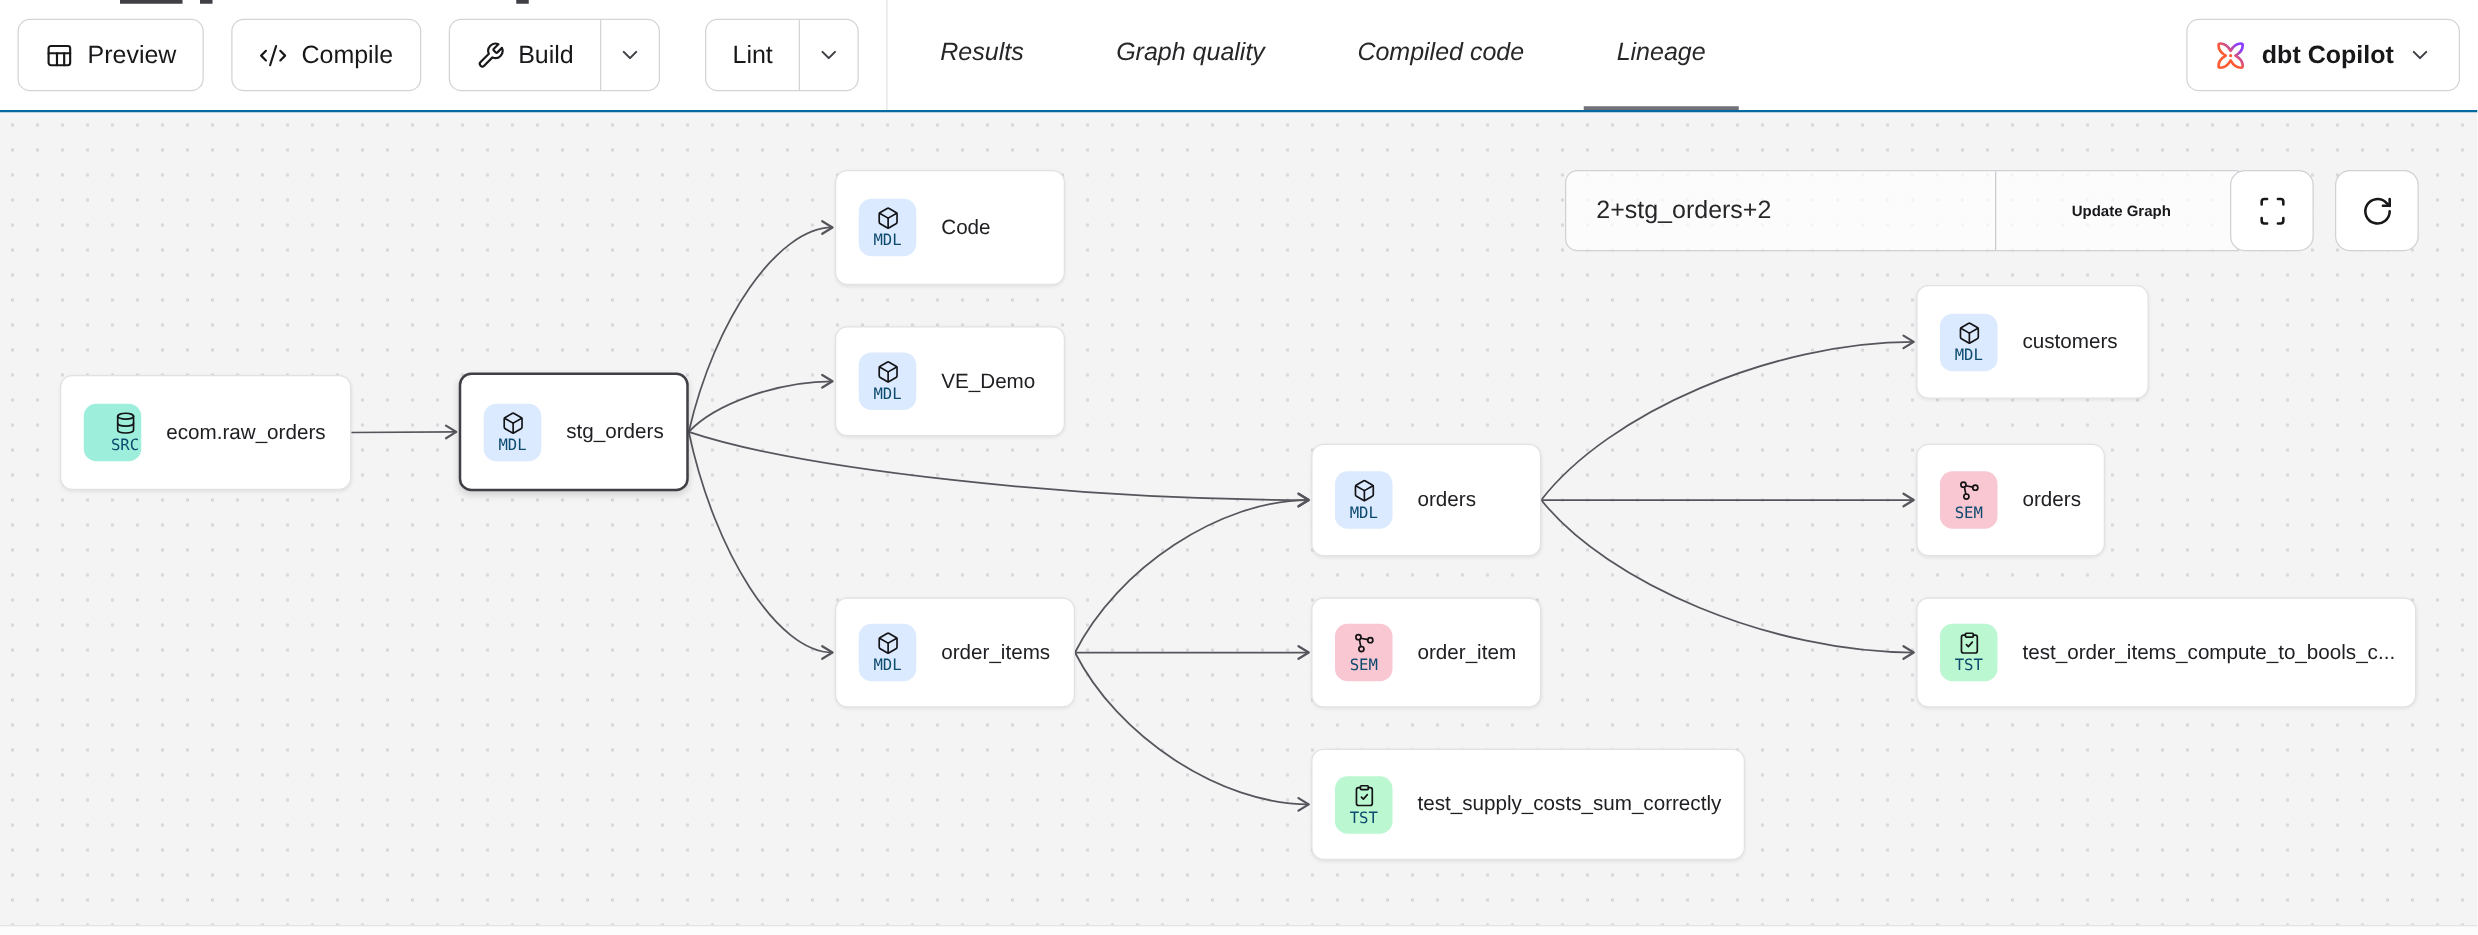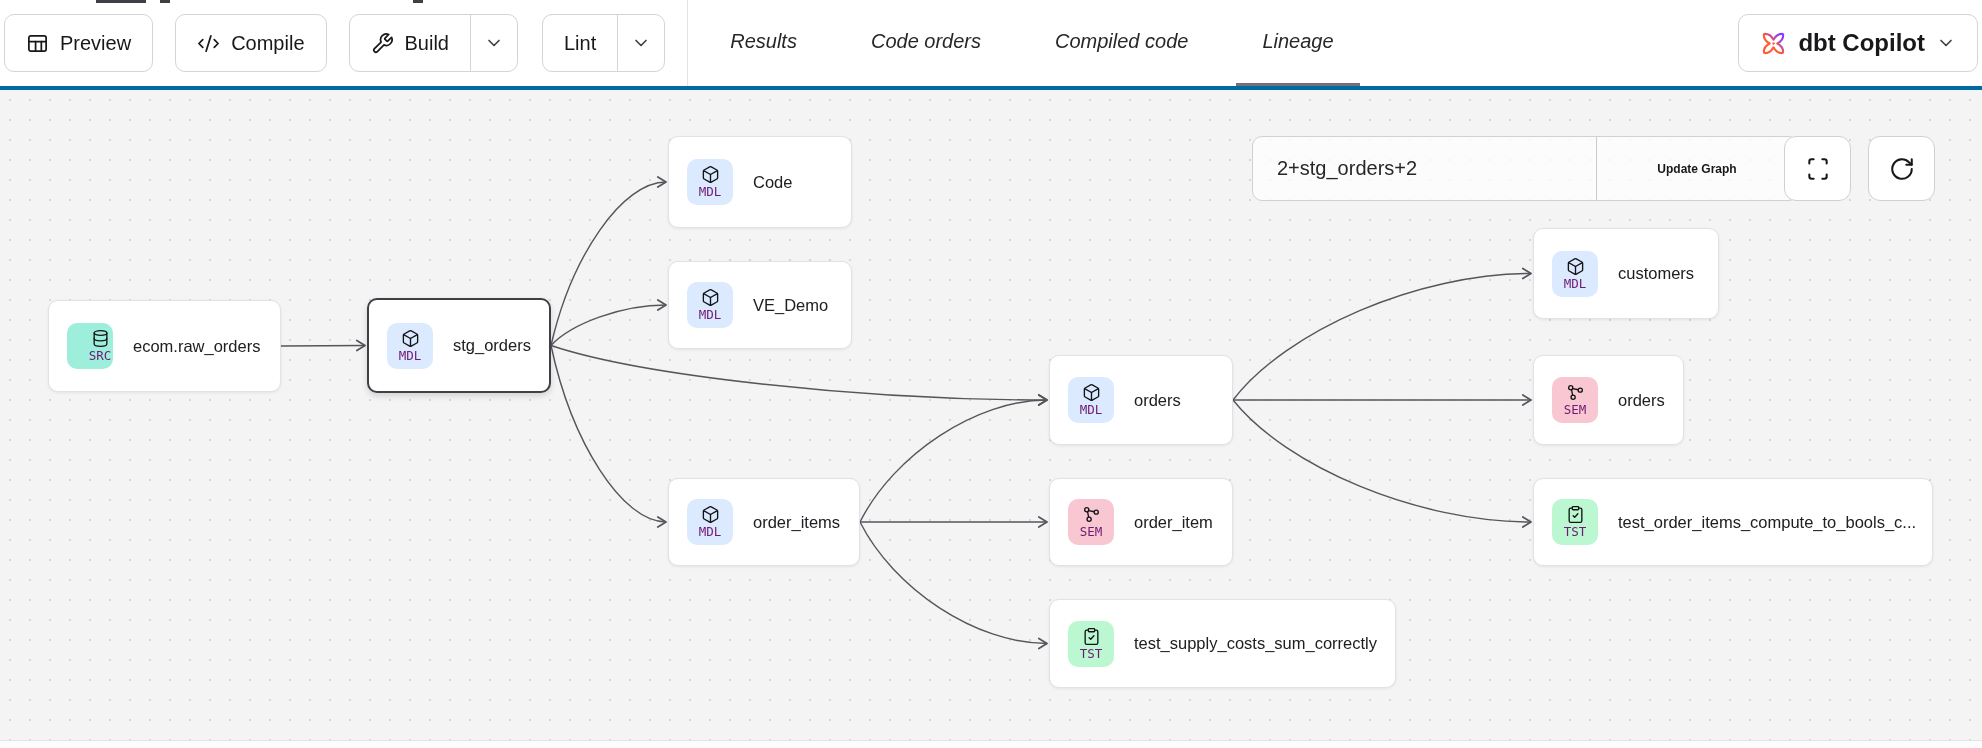--- a/index.html
+++ b/index.html
@@ -1,22 +1,22 @@
 <!DOCTYPE html>
 <html><head>
 <meta charset="utf-8">
 <style>
   * { box-sizing: border-box; margin: 0; padding: 0; }
   html, body { width: 1982px; height: 748px; overflow: hidden; background: #fff;
     font-family: "Liberation Sans", sans-serif; color: #18181b; }
 
   
   .header { position: relative; height: 90px; background: #fff;
-    border-bottom: 4px solid #0369a1; display: flex; align-items: center;
-    padding: 0 4px; }
+    border-bottom: 2px solid #0369a1; display: flex; align-items: center;
+    padding: 0 14px; }
   .top-strip { position: absolute; top: 0; left: 0; right: 0; height: 3px; }
   .top-strip i { position: absolute; top: 0; height: 3px; background: #3f3f46; display: block; }
 
   .btn { display: inline-flex; align-items: center; gap: 11px; height: 58px;
     border: 1px solid #d4d4d8; border-radius: 10px; background: #fff;
     padding: 0 21px; font-size: 20px; font-weight: 500; color: #18181b;
     cursor: pointer; white-space: nowrap; }
   .btn + .btn, .btn + .split { margin-left: 22px; }
   .split { display: inline-flex; align-items: stretch; height: 58px;
     border: 1px solid #d4d4d8; border-radius: 10px; background: #fff;
@@ -35,42 +35,42 @@
     margin-left: 22px; }
 
   .tabs { display: flex; align-self: stretch; align-items: stretch;
     margin-left: 16px; gap: 22px; font-style: italic; }
   .tab { display: flex; align-items: center; padding: 0 26px; font-size: 20px;
     font-weight: 500; color: #27272a; border-bottom: 3px solid transparent;
     cursor: pointer; }
   .tab.active { border-bottom-color: #71717a; }
 
   .copilot { margin-left: auto; }
-  .copilot .label { font-size: 24px; font-weight: 600; }
+  .copilot .label { font-size: 20px; font-weight: 600; }
 
   
   .canvas { position: relative; height: 651px; background: var(--canvas-bg, #f4f4f5);
     background-image: radial-gradient(circle, var(--dot, #d8d8db) 1.4px, transparent 1.5px);
     background-size: 20px 20px; border-bottom: 1px solid #e4e4e7; overflow: hidden; }
   .footer-strip { height: 7px; background: #fcfcfc; }
 
   #edges { position: absolute; left: 0; top: 0; width: 1982px; height: 651px; }
   #edges path { stroke: currentColor; stroke-width: 1.4; fill: none; }
 
   .node { position: absolute; display: flex; align-items: center; gap: 20px;
     padding: 0 18px; background: #fff; border: 1px solid #e2e2e6;
     border-radius: 10px; box-shadow: 0 1px 3px rgba(0,0,0,0.07); cursor: pointer; }
   .node.selected { border: 2px solid #3f3f46; box-shadow: 0 3px 6px rgba(0,0,0,0.14); }
   .badge { width: 46px; height: 46px; border-radius: 10px; flex-shrink: 0;
     display: flex; flex-direction: column; align-items: center;
     justify-content: center; gap: 2px; color: #141417; }
   .badge svg { width: 19px; height: 19px; stroke: currentColor; fill: none;
     stroke-width: 1.7; stroke-linecap: round; stroke-linejoin: round; }
   .btype { font-family: "DejaVu Sans Mono", monospace; font-size: 12.5px;
-    line-height: 1; color: #701a75; }
+    line-height: 1; color: #0c4a6e; }
   .nlabel { font-size: 16.5px; color: #202024; white-space: nowrap; }
 
   
   .selector { position: absolute; left: 1252px; top: 46px; width: 546px; height: 65px;
     background: rgba(255,255,255,0.72); border: 1px solid #d0d0d5; border-radius: 10px;
     display: flex; align-items: stretch; overflow: hidden; }
   .selector .sel-input { flex: 1; display: flex; align-items: center;
     padding: 0 24px; font-size: 20px; color: #27272a; cursor: text; }
   .selector .vsep { width: 1px; background: #c9c9cf; }
   .selector .update-btn { width: 200px; display: flex; align-items: center;
@@ -120,37 +120,37 @@
       <span>Build</span>
     </div>
     <div class="vsep"></div>
     <div class="chev">
       <svg class="chev-icon" viewBox="0 0 24 24">
           <path d="m6 9 6 6 6-6"></path>
         </svg>
     </div>
   </div>
 
-  <div class="split" style="margin-left:24px">
+  <div class="split" style="margin-left:36px">
     <div class="main">
       <span>Lint</span>
     </div>
     <div class="vsep"></div>
     <div class="chev">
       <svg class="chev-icon" viewBox="0 0 24 24">
           <path d="m6 9 6 6 6-6"></path>
         </svg>
     </div>
   </div>
 
   <div class="toolbar-divider"></div>
 
   <div class="tabs">
       <div class="tab">Results</div>
-      <div class="tab">Code orders</div>
+      <div class="tab">Graph quality</div>
       <div class="tab">Compiled code</div>
       <div class="tab active">Lineage</div>
     </div>
 
   <div class="btn copilot">
     <svg width="27" height="27" viewBox="0 0 24 24">
       <defs>
           <linearGradient id="cg" x1="0" y1="1" x2="1" y2="0">
         <stop offset="0.45" stop-color="#ff5c35"></stop>
             <stop offset="0.85" stop-color="#8b3dff"></stop>

